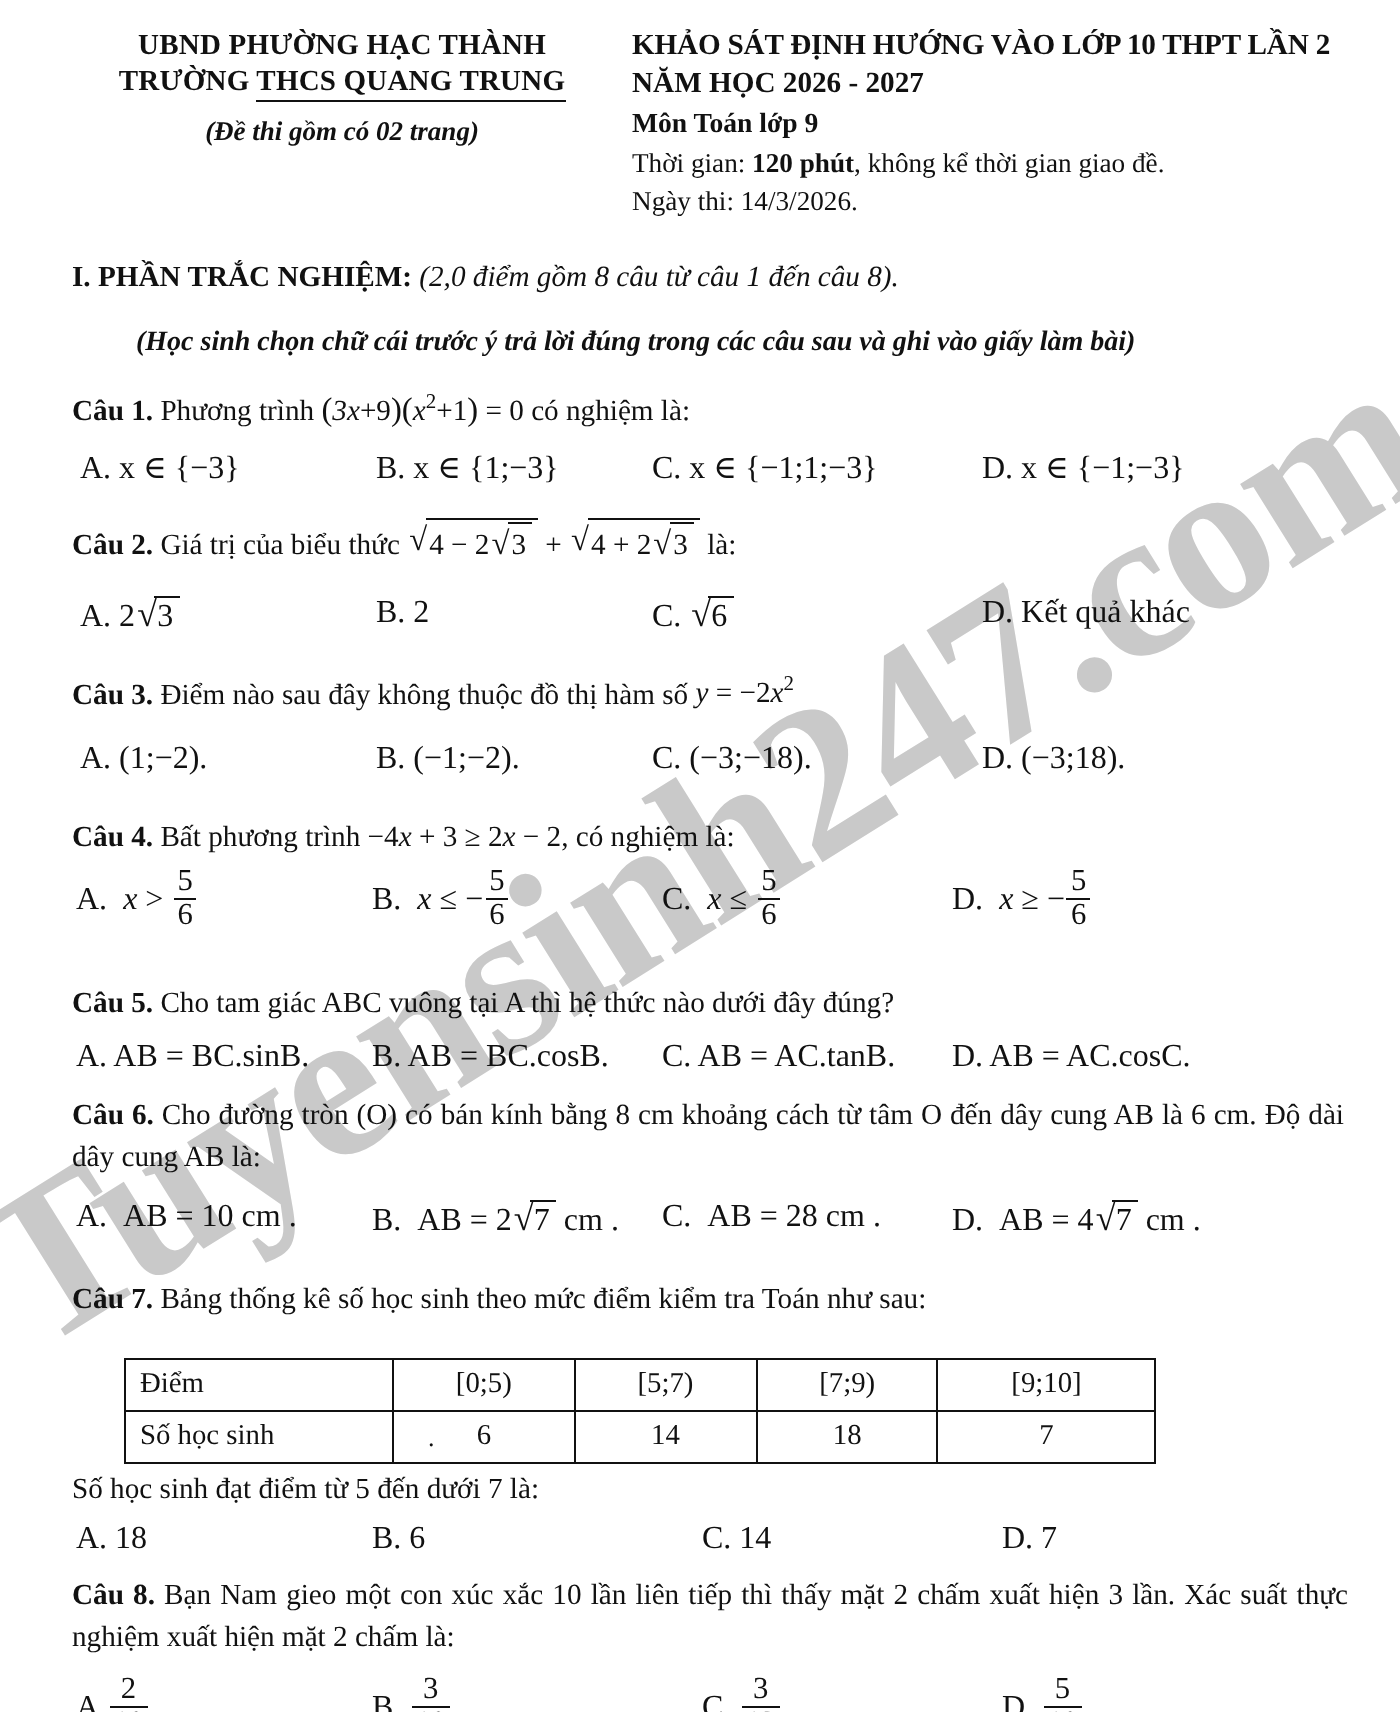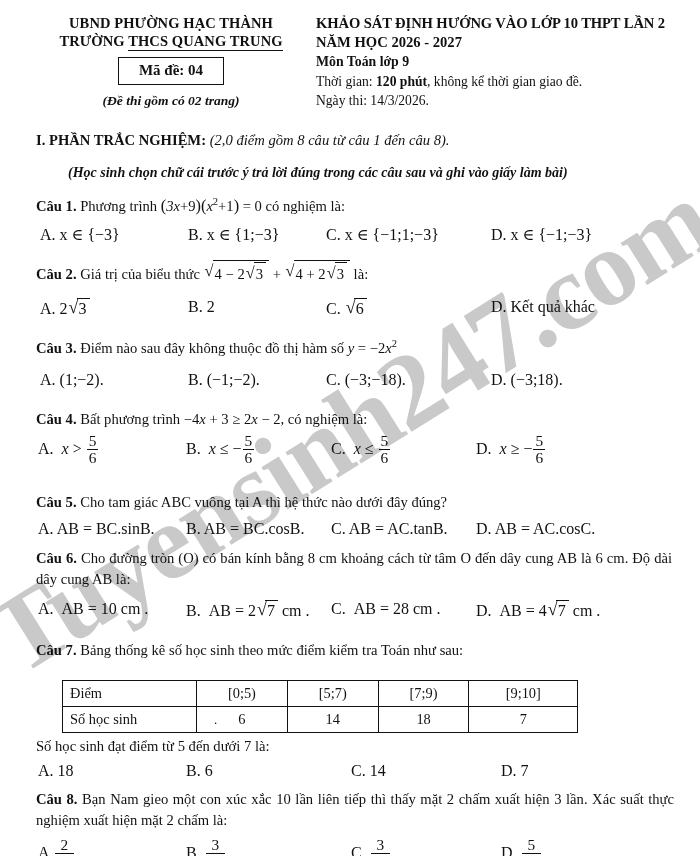--- a/index.html
+++ b/index.html
@@ -215,21 +215,20 @@
 
   <div class="watermark">Tuyensinh247.com</div>
 
   <div class="content">
 
     <div class="header">
 
       <div class="hdr-left">
         <div class="l1">UBND PHƯỜNG HẠC THÀNH</div>
         <div class="l2"><span>TRƯỜNG </span><span class="ul">THCS QUANG TRUNG</span></div>
-        <div class="madebox">Mã đề: 04</div>
         <div class="pages-note">(Đề thi gồm có 02 trang)</div>
       </div>
 
       <div class="hdr-right">
         <div class="r1">KHẢO SÁT ĐỊNH HƯỚNG VÀO LỚP 10 THPT LẦN 2</div>
         <div class="r2">NĂM HỌC 2026 - 2027</div>
         <div class="r3">Môn Toán lớp 9</div>
         <div class="r4"><span>Thời gian: </span><b>120 phút</b><span>, không kể thời gian giao đề.</span></div>
         <div class="r5">Ngày thi: 14/3/2026.</div>
       </div>

